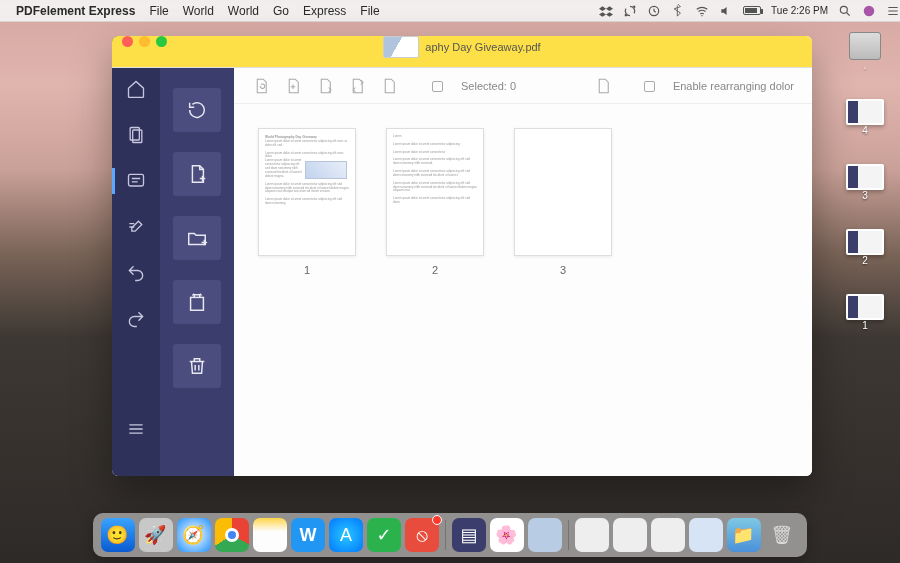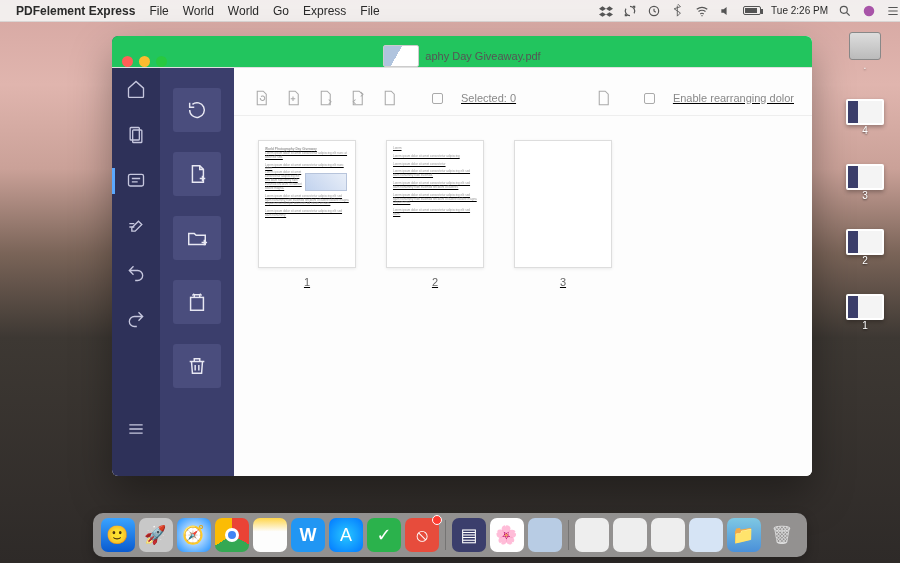--- a/index.html
+++ b/index.html
@@ -44,22 +44,22 @@
     
     .window {
       position: absolute; left: 112px; top: 36px;
       width: 700px; height: 440px;
       background: #fff; border-radius: 6px;
       box-shadow: 0 18px 40px rgba(0,0,0,.35);
       display: flex; overflow: hidden;
     }
     .titlebar {
       position: absolute; top: 0; left: 0; right: 0; height: 32px;
-      display: flex; align-items: flex-end;
-      background: #22c55e; border-bottom: 1px solid #e0e0e0;
+      display: flex; align-items: flex-start;
+      background: #fde047; border-bottom: 1px solid #e0e0e0;
       z-index: 5;
     }
     .traffic { display: flex; gap: 6px; margin-left: 10px; }
     .dot { width: 11px; height: 11px; border-radius: 50%; }
     .dot.red { background:#ff5f57;} .dot.yel{background:#febc2e;} .dot.grn{background:#28c840;}
     .title-center {
       position: absolute; left: 0; right: 0;
       display: flex; justify-content: center; align-items: center; gap: 6px;
       font-size: 11px; color: #555; pointer-events: none;
     }
@@ -90,22 +90,22 @@
     .toolbtn {
       width: 48px; height: 44px;
       background: #4a4d7d; border-radius: 3px;
       display:flex; align-items:center; justify-content:center;
       color:#e8e8f3; cursor:pointer;
     }
     .toolbtn svg { width: 22px; height: 22px; stroke:#e8e8f3; fill:none; stroke-width:1.6;}
     .navbar svg { width: 20px; height: 20px; stroke:#c6c7de; fill:none; stroke-width:1.6;}
     
     .main {
-      flex: 1; background:#fdfdfd; padding-top: 44px;
-      display:flex; flex-direction: column; text-decoration: underline;
+      flex: 1; background:#fdfdfd; padding-top: 32px;
+      display:flex; flex-direction: column;
     }
     .toolbar2 {
       height: 36px; display:flex; align-items:center;
       padding: 0 18px; gap: 14px; font-size: 11px; color:#888;
       border-bottom: 1px solid #eee;
     }
     .toolbar2 .tbicon { width:18px; height:18px; stroke:#a9a9a9; fill:none; stroke-width:1.4; cursor:pointer;}
     .toolbar2 .spacer{flex:1;}
     .chk { width:11px; height:11px; border:1px solid #aaa; border-radius:2px; display:inline-block; vertical-align:middle; margin-right:4px;}
     .pages {

